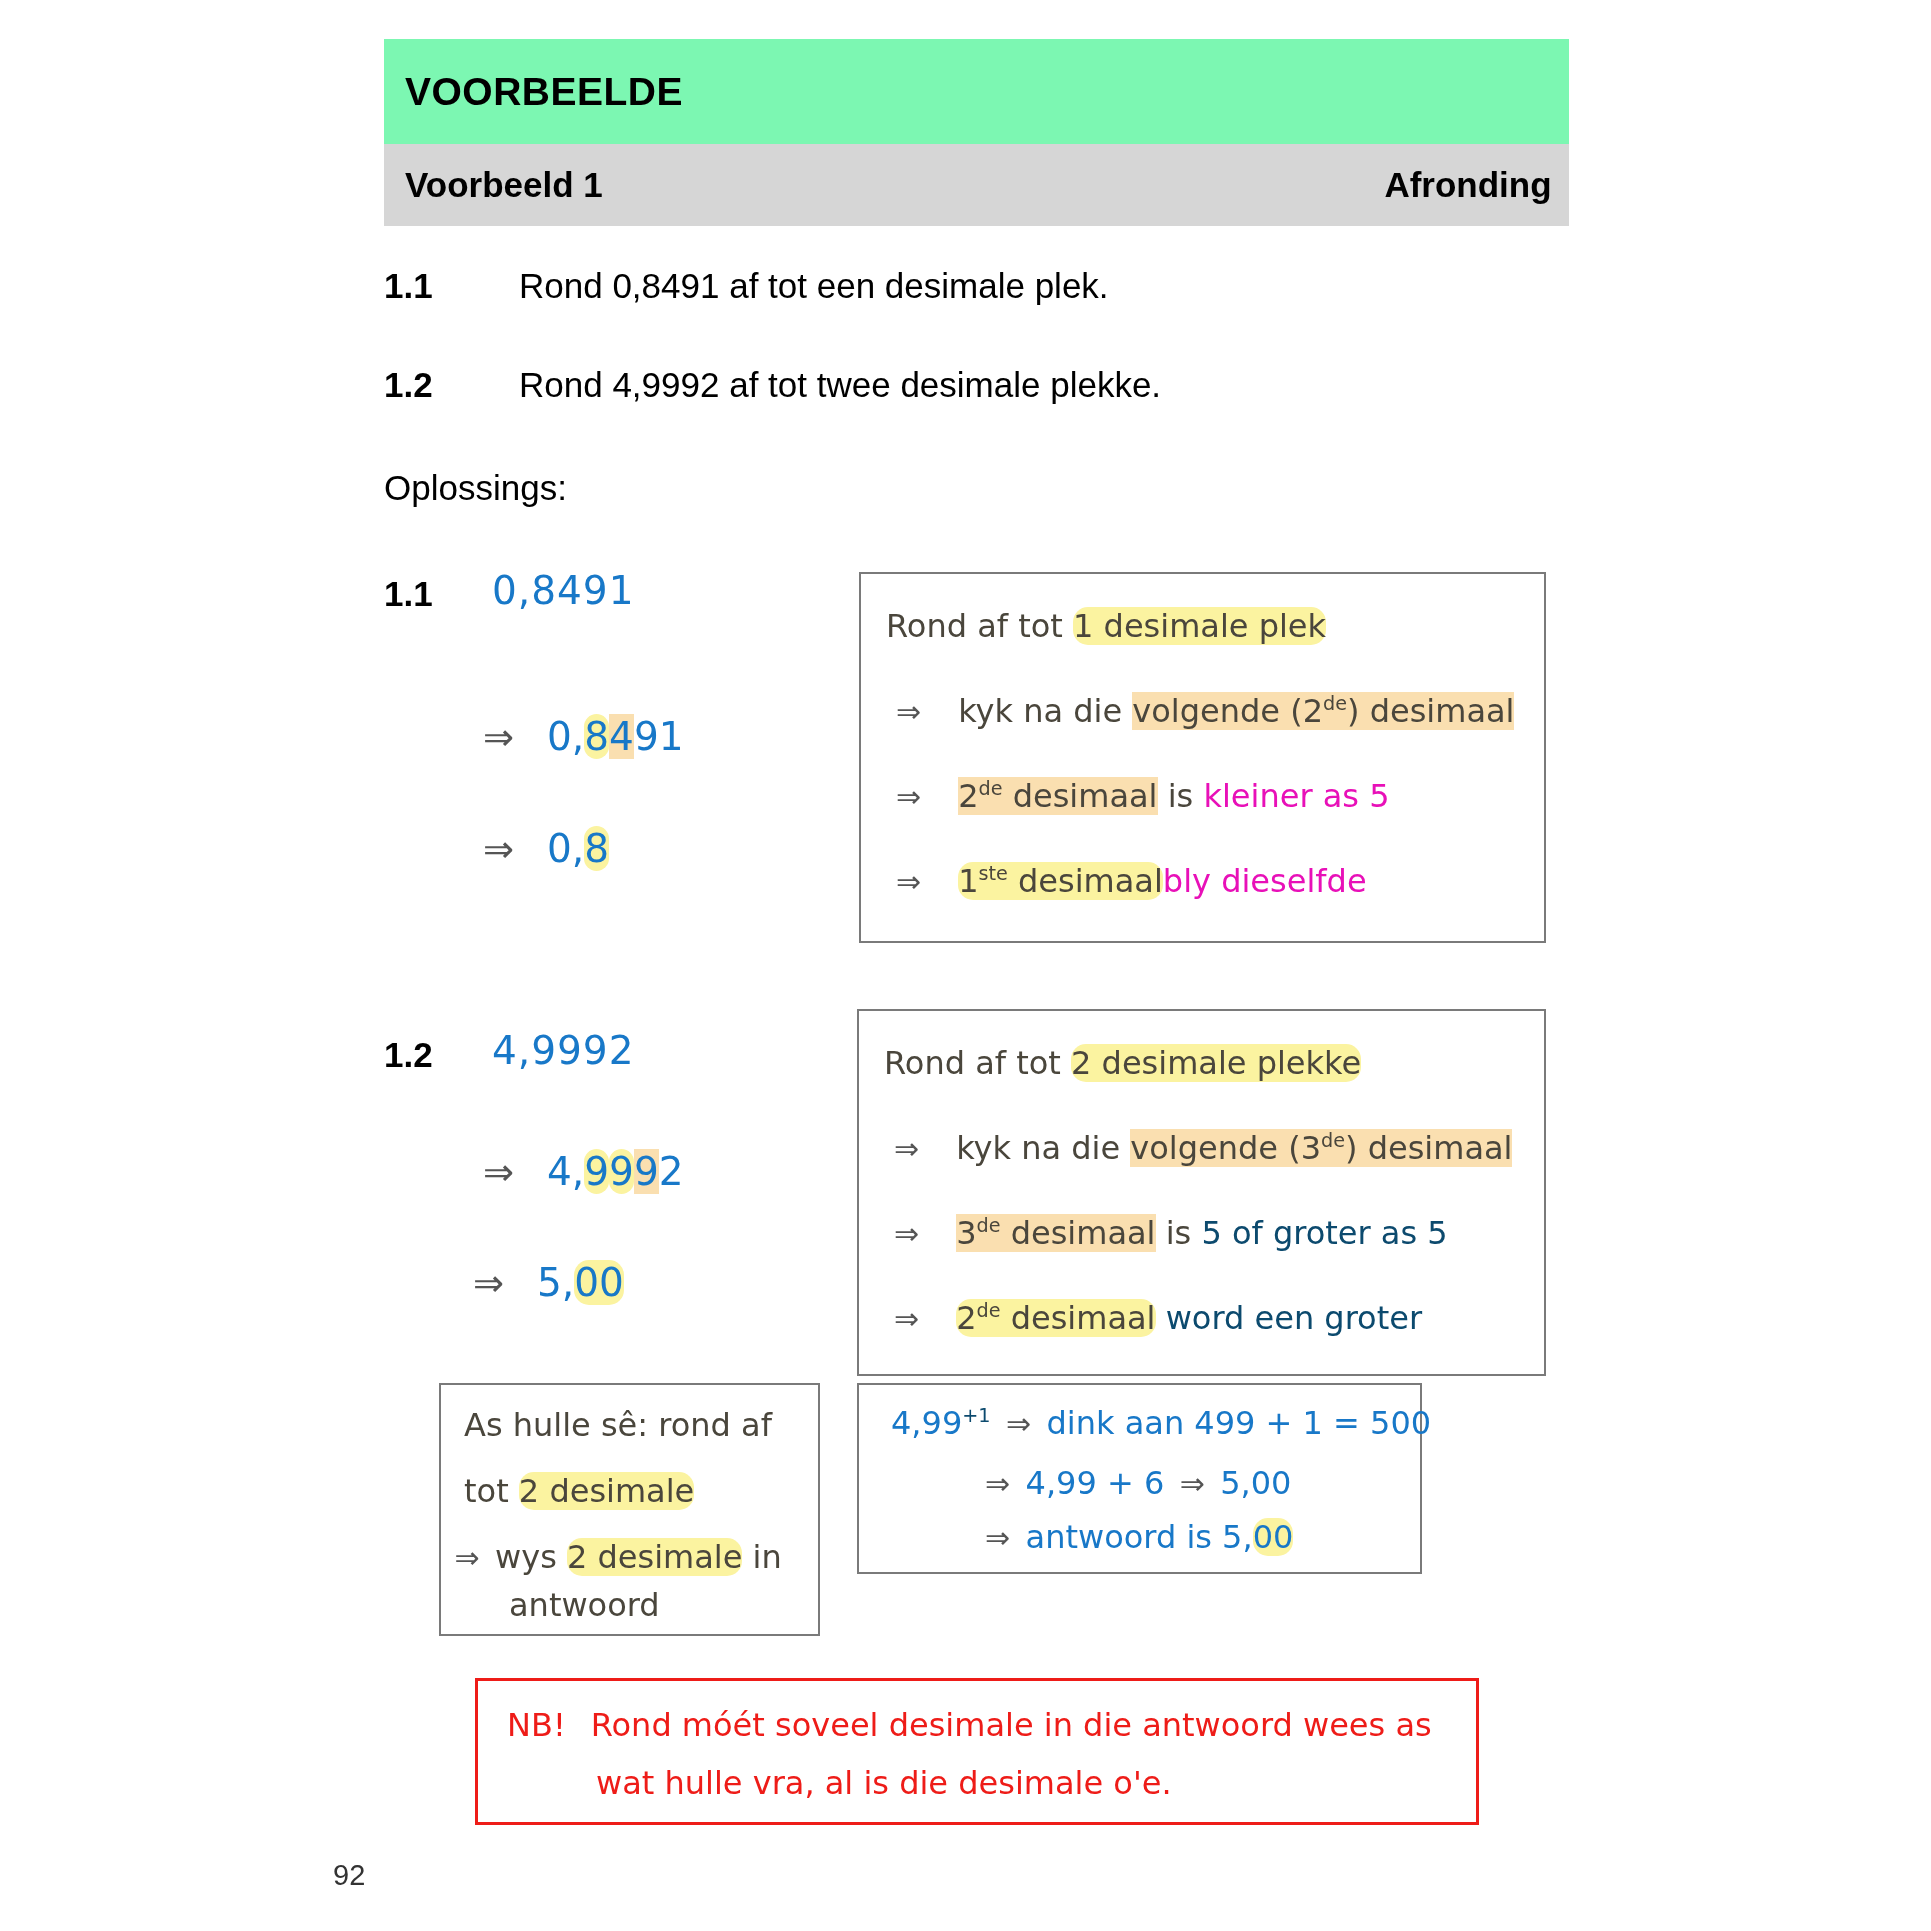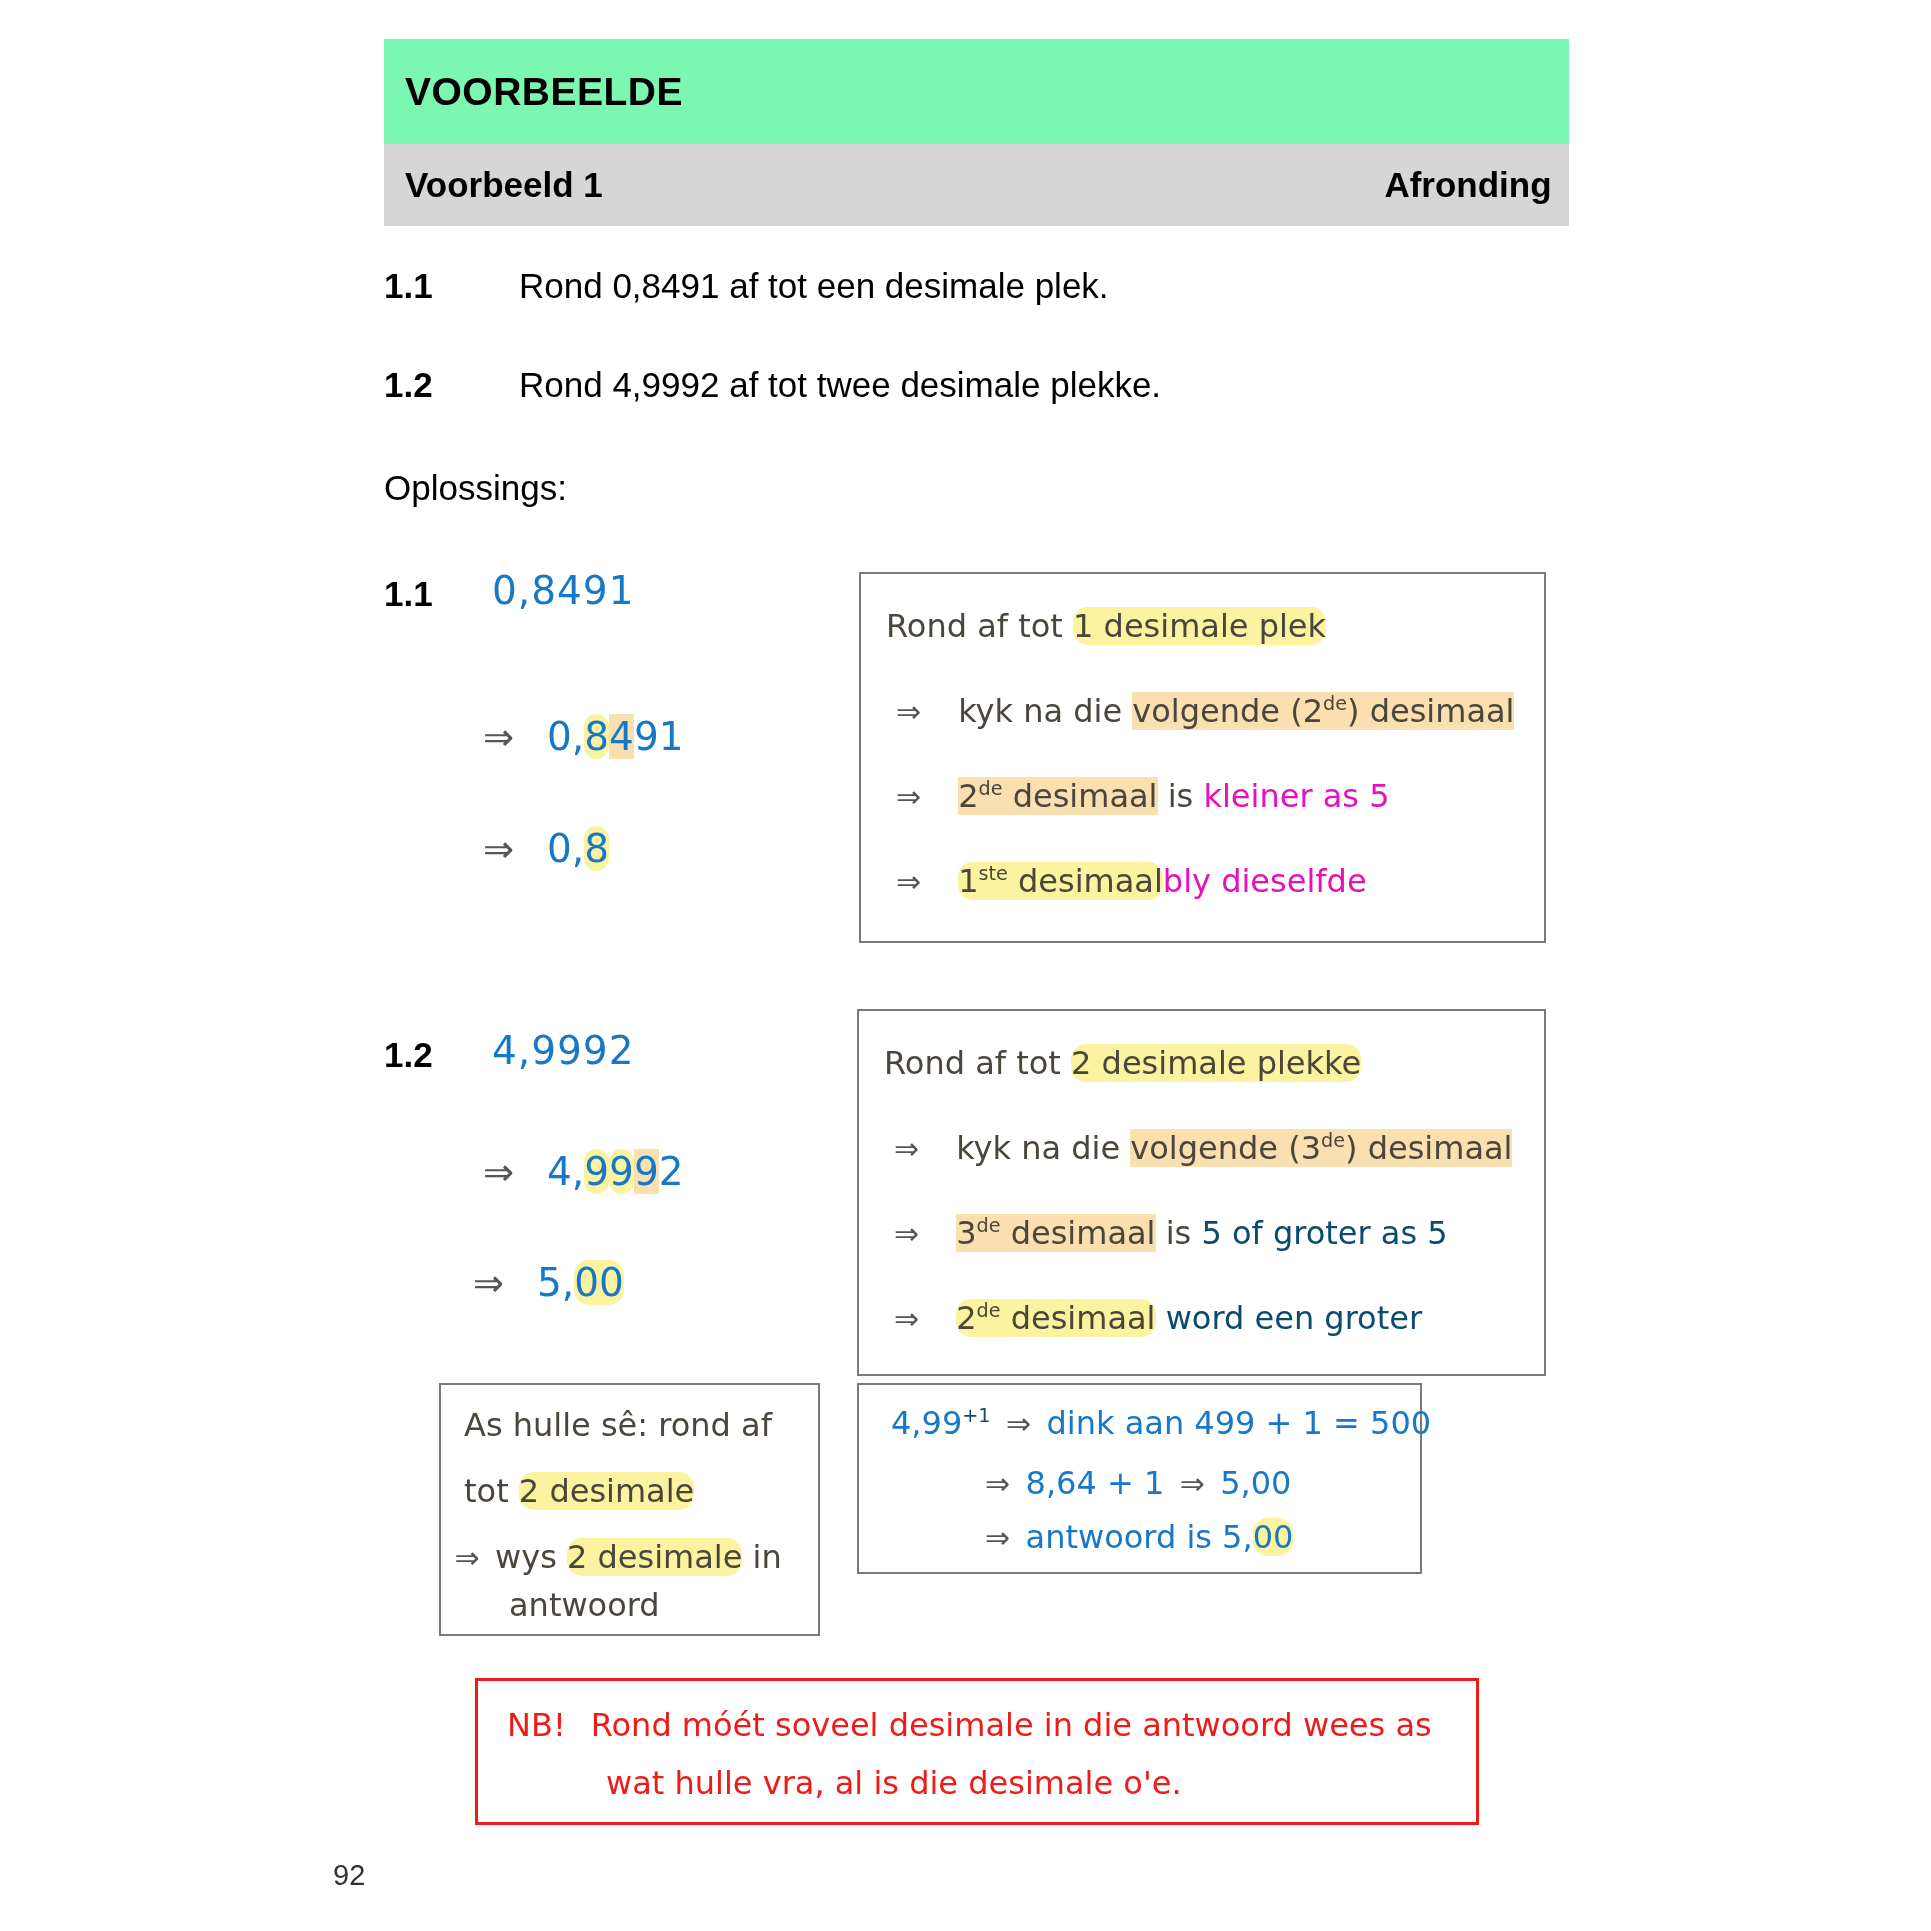--- a/index.html
+++ b/index.html
@@ -280,31 +280,31 @@
 
     <div class="box-line" style="left:68px; top:201px;">antwoord</div>
   </div>
 
   <div class="note-box" style="left:857px; top:1383px; width:565px; height:191px;">
     <div class="box-line ink-blue" style="left:32px; top:19.3px;">
       <span>4,99</span><sup class="sm ink-green">+1</sup><span class="arr" style="margin-left:15.4px; margin-right:15.4px;">⇒</span><span>dink aan 499 + 1 = 500</span>
     </div>
 
     <div class="box-line ink-blue" style="left:126px; top:79px;">
-      <span class="arr" style="margin-right:15.4px;">⇒</span><span>8,64 + 1</span><span class="arr" style="margin-left:15.4px; margin-right:15.4px;">⇒</span><span>5,00</span>
+      <span class="arr" style="margin-right:15.4px;">⇒</span><span>4,99 + 6</span><span class="arr" style="margin-left:15.4px; margin-right:15.4px;">⇒</span><span>5,00</span>
     </div>
 
     <div class="box-line ink-blue" style="left:126px; top:133px;">
       <span class="arr" style="margin-right:15.4px;">⇒</span><span>antwoord is 5,</span><span class="hl-yellow">00</span>
     </div>
   </div>
 
   <div class="nb-box" style="left:475px; top:1678px; width:1004px; height:147px;">
     <div class="nb-line" style="left:29px; top:25px;">
       <span style="font-weight:normal; margin-right:25px;">NB!</span><span>Rond móét soveel desimale in die antwoord wees as</span>
     </div>
-    <div class="nb-line" style="left:128px; top:83px;">wat hulle vra, al is die desimale o'e.</div>
+    <div class="nb-line" style="left:118px; top:83px;">wat hulle vra, al is die desimale o'e.</div>
   </div>
 
   <div class="page-num">92</div>
 
 </div>
 
 
 </body></html>

